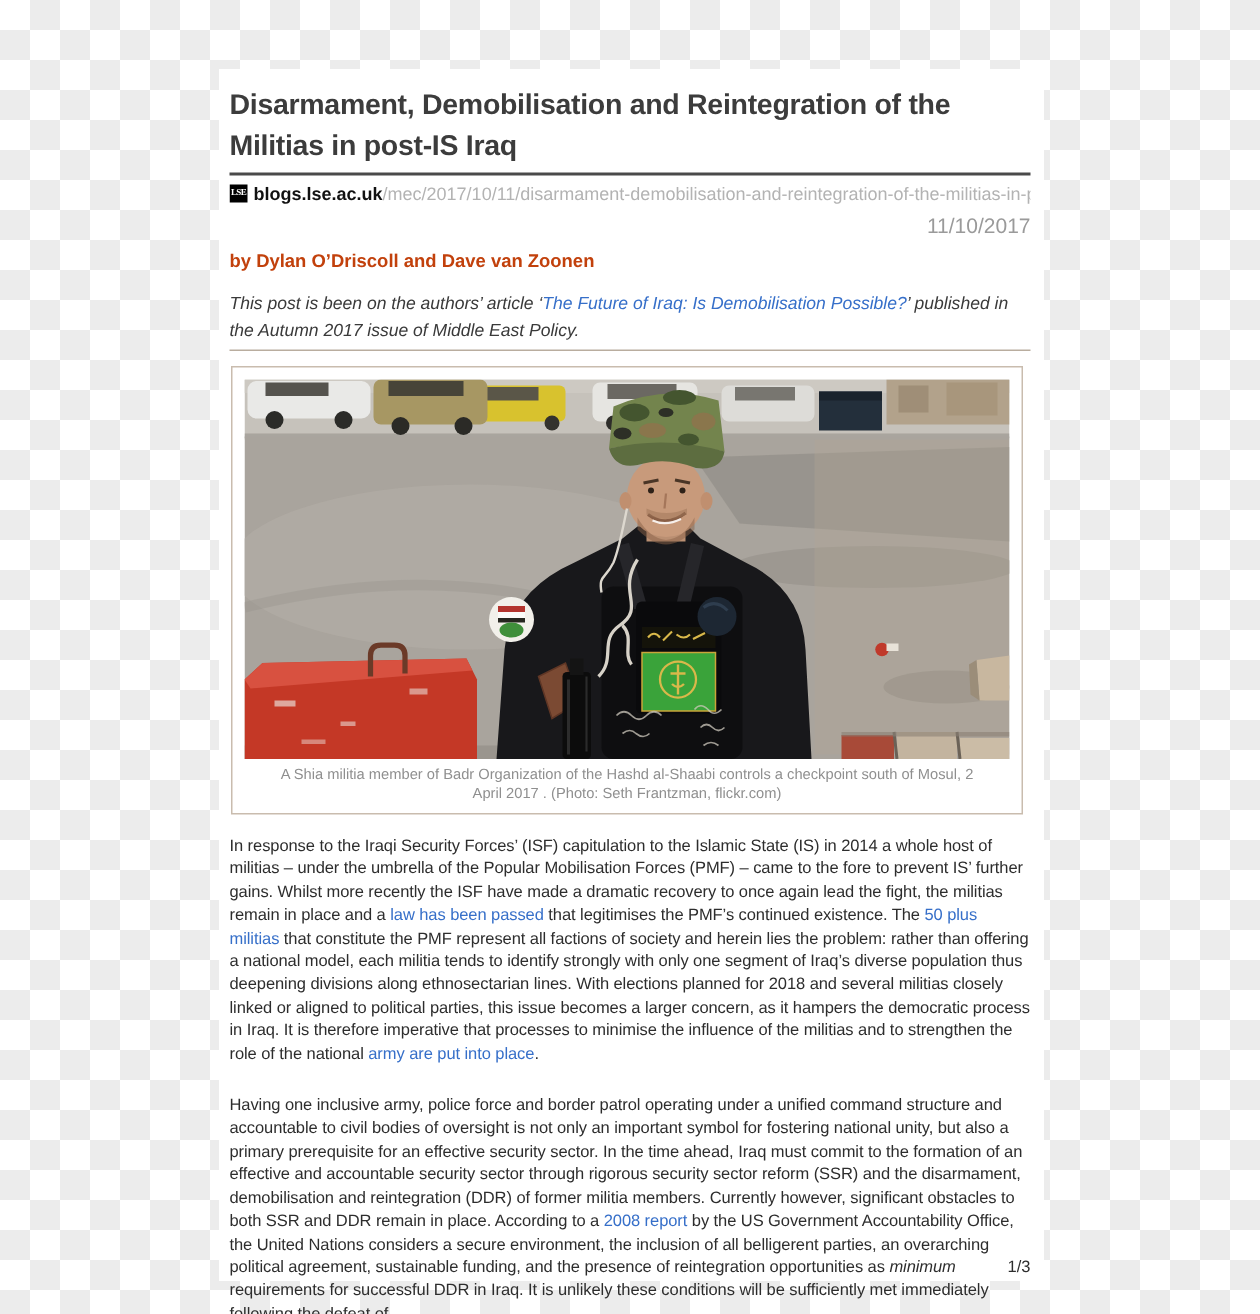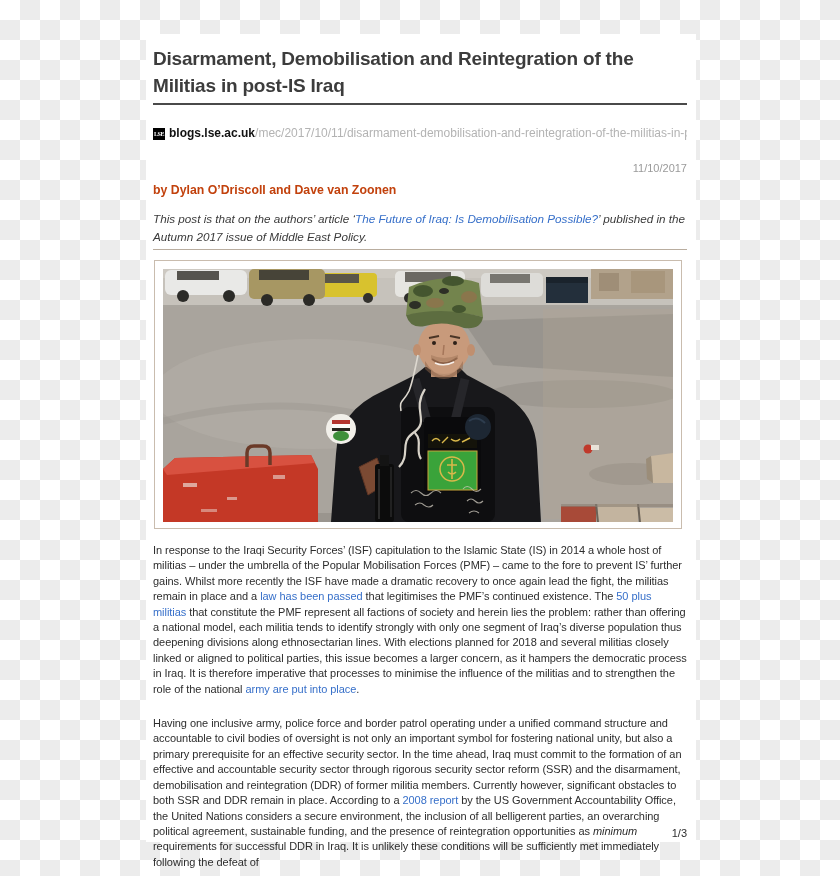--- a/index.html
+++ b/index.html
@@ -8,37 +8,37 @@
     background-color:#fff;
     background-image:
       linear-gradient(45deg,#ececec 25%,transparent 25%,transparent 75%,#ececec 75%),
       linear-gradient(45deg,#ececec 25%,transparent 25%,transparent 75%,#ececec 75%);
     background-position:0 0,20px 20px;
     background-size:40px 40px;
     font-family:"Liberation Sans",sans-serif;
     -webkit-font-smoothing:antialiased;
   }
   .page{
-    position:absolute;left:146px;top:34px;width:550px;height:808px;
+    position:absolute;left:146px;top:46px;width:550px;height:808px;
     background:#fff;box-sizing:border-box;padding:11px 9px 0 7px;
   }
   h1.title{
     margin:0;font-size:19px;line-height:27px;font-weight:bold;color:#3c3c3c;
     letter-spacing:-0.2px;
   }
   .rule-dark{border:none;border-top:2px solid var(--rule-dark,#4a4a4a);margin:4px 0 0 0;height:0;}
-  .src-row{display:flex;align-items:flex-end;margin-top:21px;font-size:12px;line-height:14px;white-space:nowrap;overflow:hidden;}
+  .src-row{display:flex;align-items:center;margin-top:5px;font-size:12px;line-height:14px;white-space:nowrap;overflow:hidden;}
   .lse-badge{
     flex:0 0 auto;width:12px;height:12px;background:#000;color:#fff;
     font-family:"Liberation Serif",serif;font-weight:bold;font-size:6px;line-height:12px;
     text-align:center;margin-right:4px;letter-spacing:-0.5px;
   }
   .src-domain{font-weight:bold;color:#111;}
   .src-path{color:#b3b3b3;}
-  .date-row{margin-top:22px;text-align:right;font-size:11px;color:#9a9a9a;}
+  .date-row{margin-top:6px;text-align:right;font-size:14px;color:#9a9a9a;}
   .byline{margin-top:9px;font-size:12.3px;font-weight:bold;color:#c2410c;}
   .intro{
     margin:13px 0 0 0;font-style:italic;font-size:11.7px;line-height:18px;color:#3a3a3a;
   }
   a.lnk{color:var(--link-color,#366fc9);text-decoration:none;cursor:pointer;}
   .rule-light{border:none;border-top:1px solid #b9ad9f;margin:3px 0 0 0;height:0;}
   figure.photo-box{
     margin:10px 5px 0 1px;border:1px solid var(--figure-border,#c9bcae);
     padding:8px 8px 6px 8px;background:#fff;
   }
@@ -66,21 +66,21 @@
   <div class="src-row">
     <span class="lse-badge">LSE</span>
     <span class="src-domain">blogs.lse.ac.uk</span>
       <span class="src-path">/mec/2017/10/11/disarmament-demobilisation-and-reintegration-of-the-militias-in-post-is-iraq/</span>
   </div>
 
   <div class="date-row">11/10/2017</div>
 
   <div class="byline">by Dylan O’Driscoll and Dave van Zoonen</div>
 
-  <p class="intro"><span>This post is that on the authors’ article ‘</span><a class="lnk">The Future of Iraq: Is Demobilisation Possible?</a><span>’ published in the Autumn 2017 issue of Middle East Policy.</span></p>
+  <p class="intro"><span>This post is been on the authors’ article ‘</span><a class="lnk">The Future of Iraq: Is Demobilisation Possible?</a><span>’ published in the Autumn 2017 issue of Middle East Policy.</span></p>
 
   <hr class="rule-light">
 
   <figure class="photo-box">
     <svg width="510" height="253" viewBox="0 0 510 253" role="img" aria-label="A Shia militia member in a camouflage cap and black tactical vest with a green Hashd al-Shaabi badge stands at a checkpoint in front of a red concrete barrier, with parked cars on a gray road behind him">
 
       <g>
         <rect x="0" y="0" width="510" height="40" fill="#c6c2bb"></rect>
         <rect x="0" y="0" width="510" height="9" fill="#cdc9c2"></rect>
         <rect x="0" y="36" width="510" height="3" fill="#96918a" opacity="0.6"></rect>
@@ -191,20 +191,21 @@
         <rect x="428" y="176" width="8" height="5" fill="#e8e2d8"></rect>
         <path d="M488,187 L510,184 L510,214 L490,214 Z" fill="#c8b79f"></path>
         <path d="M488,187 L490,214 L484,210 L483,190 Z" fill="#9b8d79"></path>
         <rect x="398" y="237" width="35" height="16" fill="#a84a38"></rect>
         <rect x="435" y="235" width="40" height="18" fill="#c3b49f"></rect>
         <rect x="477" y="239" width="33" height="14" fill="#cbbca6"></rect>
         <path d="M433,235 L435,253 M475,235 L477,253" stroke="#6b6257" stroke-width="2"></path>
         <rect x="398" y="235" width="112" height="3" fill="#8a8075" opacity="0.6"></rect>
       </g>
     </svg>
+    <figcaption>A Shia militia member of Badr Organization of the Hashd al-Shaabi controls a checkpoint south of Mosul, 2 April 2017 . (Photo: Seth Frantzman, flickr.com)</figcaption>
   </figure>
 
   <p class="body first"><span>In response to the Iraqi Security Forces’ (ISF) capitulation to the Islamic State (IS) in 2014 a whole host of militias – under the umbrella of the Popular Mobilisation Forces (PMF) – came to the fore to prevent IS’ further gains. Whilst more recently the ISF have made a dramatic recovery to once again lead the fight, the militias remain in place and a </span><a class="lnk">law has been passed</a><span> that legitimises the PMF’s continued existence. The </span><a class="lnk">50 plus militias</a><span> that constitute the PMF represent all factions of society and herein lies the problem: rather than offering a national model, each militia tends to identify strongly with only one segment of Iraq’s diverse population thus deepening divisions along ethnosectarian lines. With elections planned for 2018 and several militias closely linked or aligned to political parties, this issue becomes a larger concern, as it hampers the democratic process in Iraq. It is therefore imperative that processes to minimise the influence of the militias and to strengthen the role of the national </span><a class="lnk">army are put into place</a><span>.</span></p>
 
   <p class="body"><span>Having one inclusive army, police force and border patrol operating under a unified command structure and accountable to civil bodies of oversight is not only an important symbol for fostering national unity, but also a primary prerequisite for an effective security sector. In the time ahead, Iraq must commit to the formation of an effective and accountable security sector through rigorous security sector reform (SSR) and the disarmament, demobilisation and reintegration (DDR) of former militia members. Currently however, significant obstacles to both SSR and DDR remain in place. According to a </span><a class="lnk">2008 report</a><span> by the US Government Accountability Office, the United Nations considers a secure environment, the inclusion of all belligerent parties, an overarching political agreement, sustainable funding, and the presence of reintegration opportunities as </span><em>minimum</em><span> requirements for successful DDR in Iraq. It is unlikely these conditions will be sufficiently met immediately following the defeat of</span></p>
 
   <div class="page-num">1/3</div>
 </div>
 
 </body></html>

